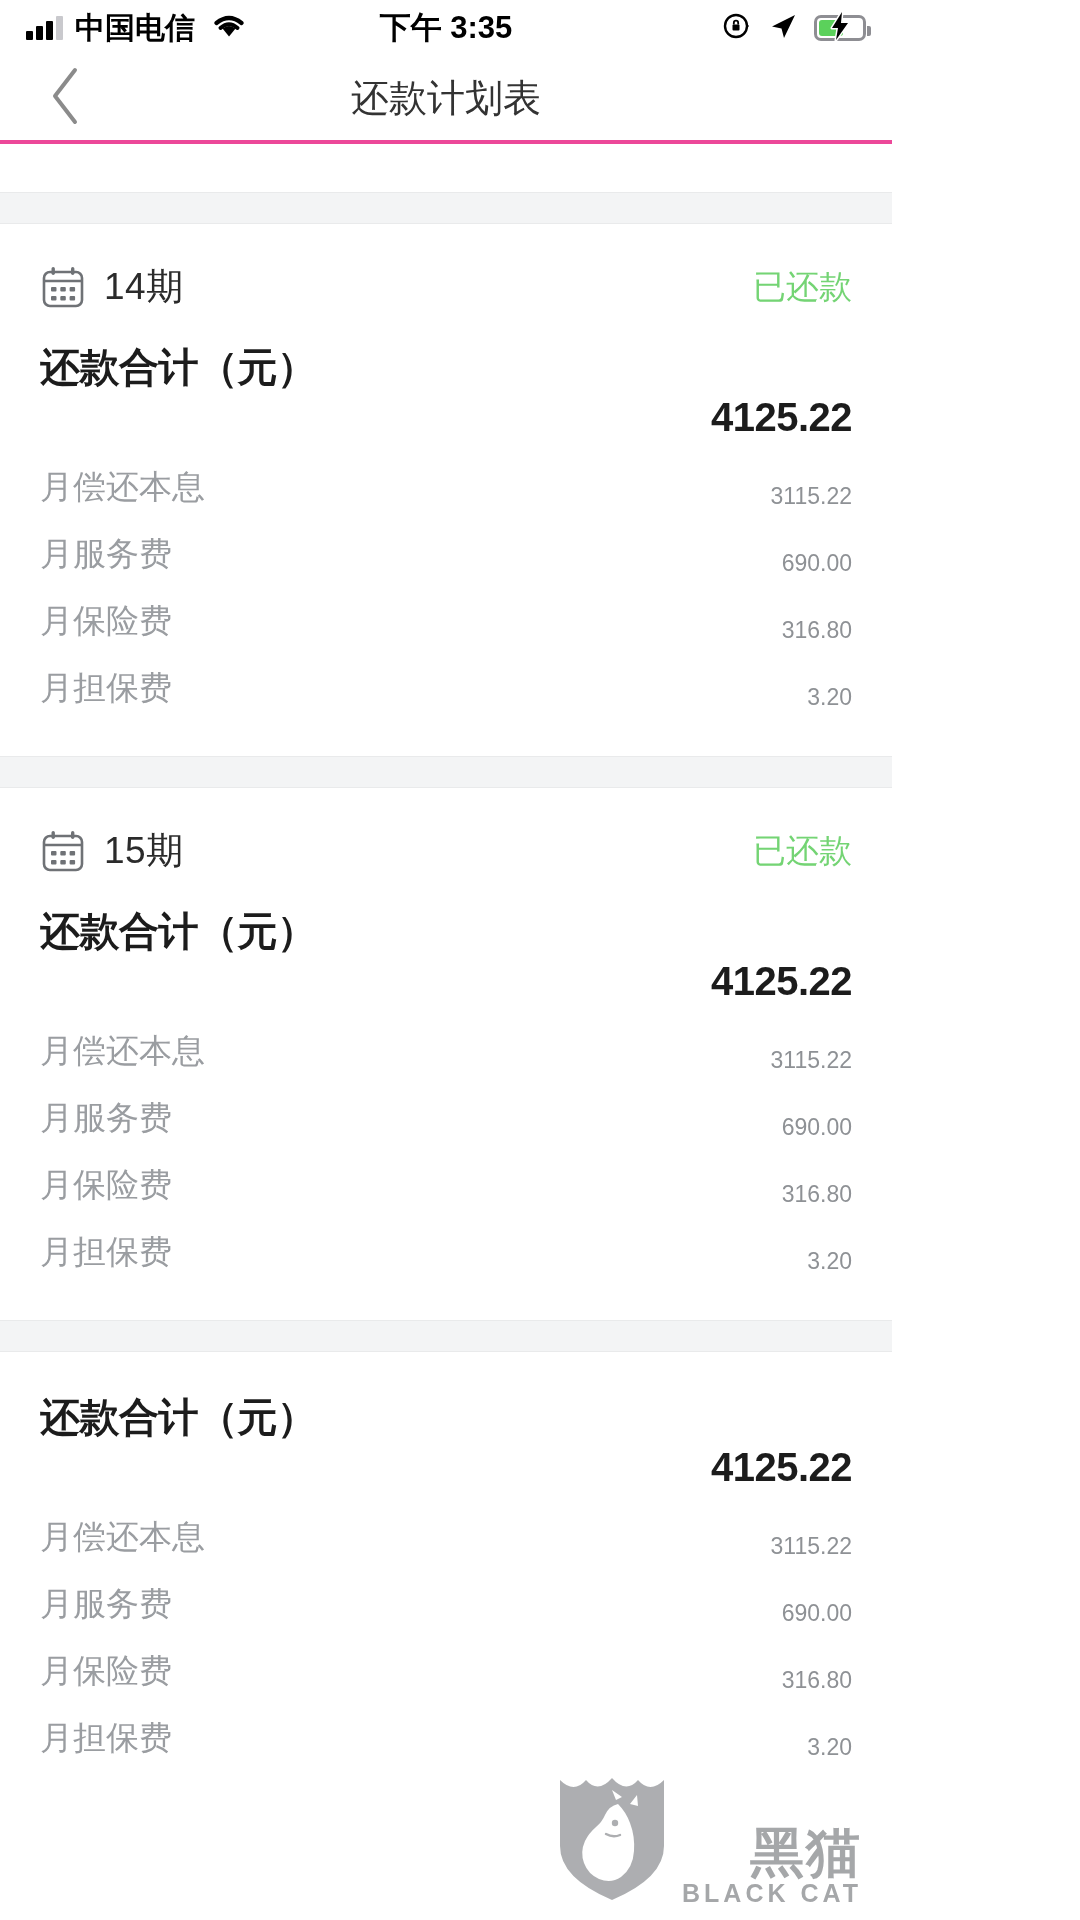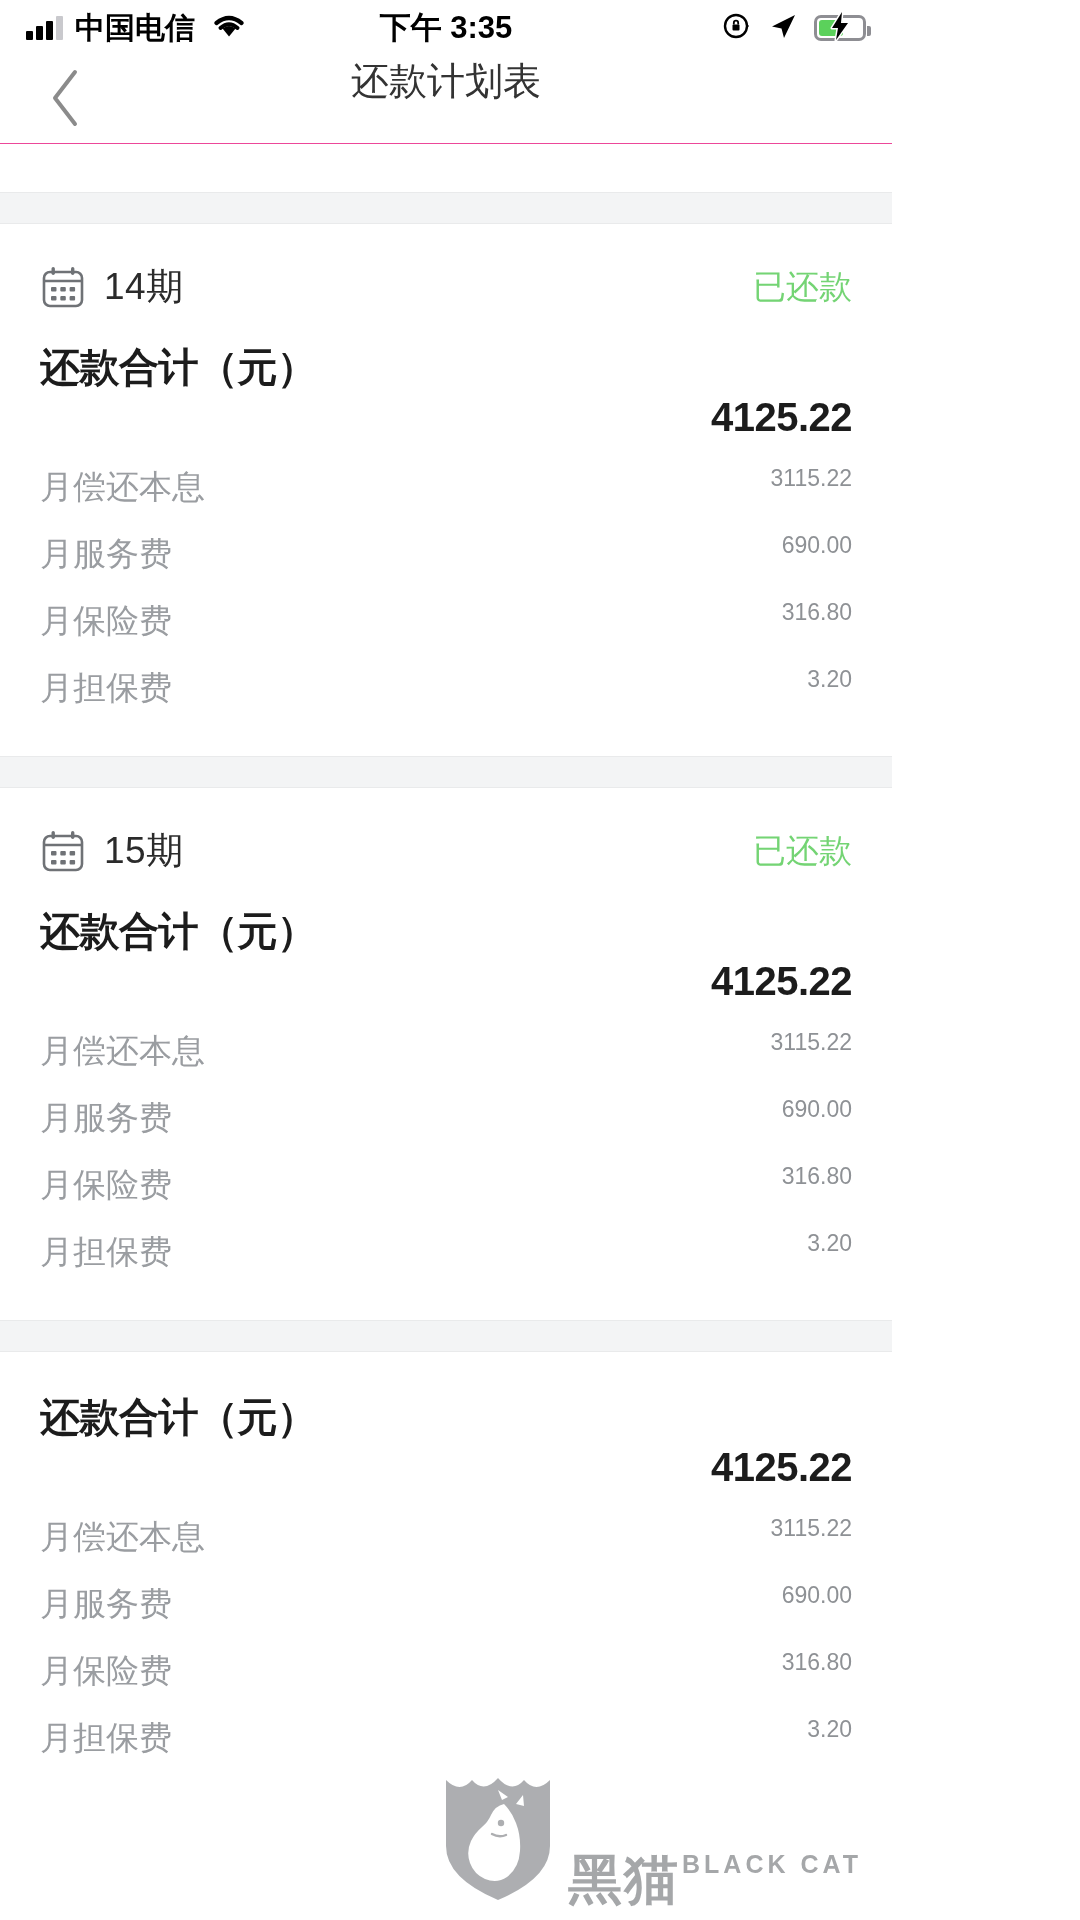--- a/index.html
+++ b/index.html
@@ -56,23 +56,23 @@
   }
   .bolt {
     position:absolute; left:50%; top:50%;
     transform:translate(-50%,-50%);
   }
 
   
   .navbar {
     position:relative;
     height:88px;
-    display:flex; 
+    display:flex; align-items:center;
     background:#ffffff;
-    border-bottom:1px solid #ec4899;
+    border-bottom:4px solid #ec4899;
   }
   .nav-back {
     position:absolute; left:36px; top:50%;
     transform:translateY(-50%);
     width:60px; height:60px;
     display:flex; align-items:center; justify-content:center;
   }
   .nav-title {
     width:100%; text-align:center;
     font-size:38px; color:#333333; font-weight:400;
@@ -106,35 +106,35 @@
   }
   .total-label {
     font-size:40px; font-weight:700; color:#1c1c1c; letter-spacing:-0.5px;
   }
   .total-value {
     margin-left:auto;
     font-size:40px; font-weight:700; color:#1c1c1c; letter-spacing:-0.5px;
   }
 
   .detail-row {
-    display:flex; align-items:flex-start;
+    display:flex; align-items:flex-end;
     padding:11px 0;
     gap:20px;
   }
   .detail-label { font-size:33px; color:#9a9da1; font-weight:400; }
   .detail-value { margin-left:auto; font-size:23px; color:#8e9195; font-weight:400; }
 
   
   .watermark {
     position:absolute; right:30px; bottom:14px;
     display:flex; align-items:flex-end; gap:14px;
     opacity:0.62;
     pointer-events:none;
   }
-  .wm-text { display:flex; flex-direction:row; align-items:flex-start; gap:2px; }
+  .wm-text { display:flex; flex-direction:column; align-items:flex-end; gap:2px; }
   .wm-cn {
     font-size:54px; font-weight:700; color:#6f7276;
     letter-spacing:2px; line-height:1;
   }
   .wm-en {
     font-size:25px; font-weight:700; color:#6f7276;
     letter-spacing:4px; line-height:1;
   }
 </style>
 </head>

